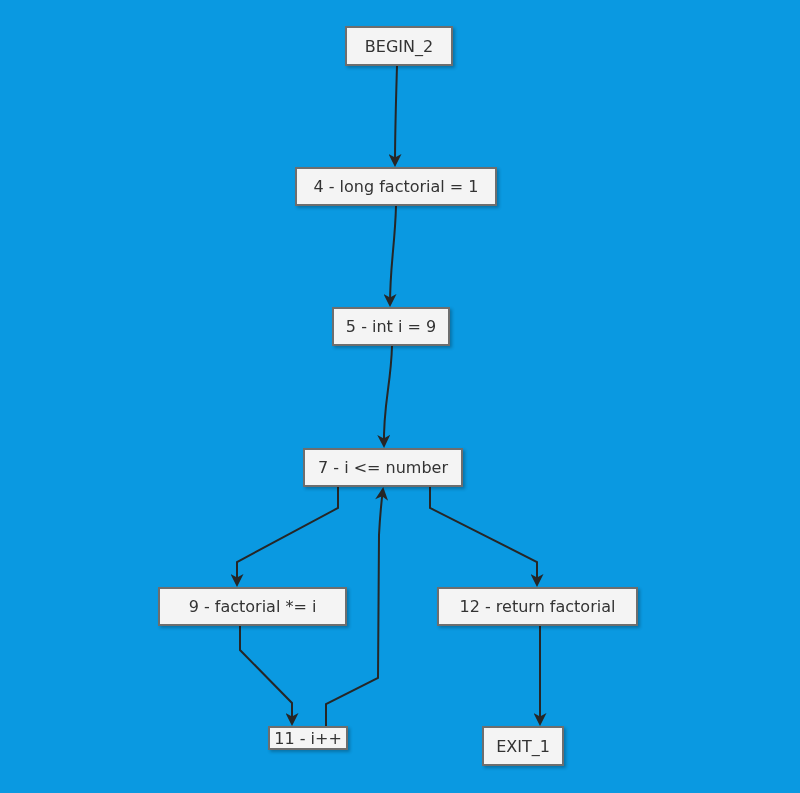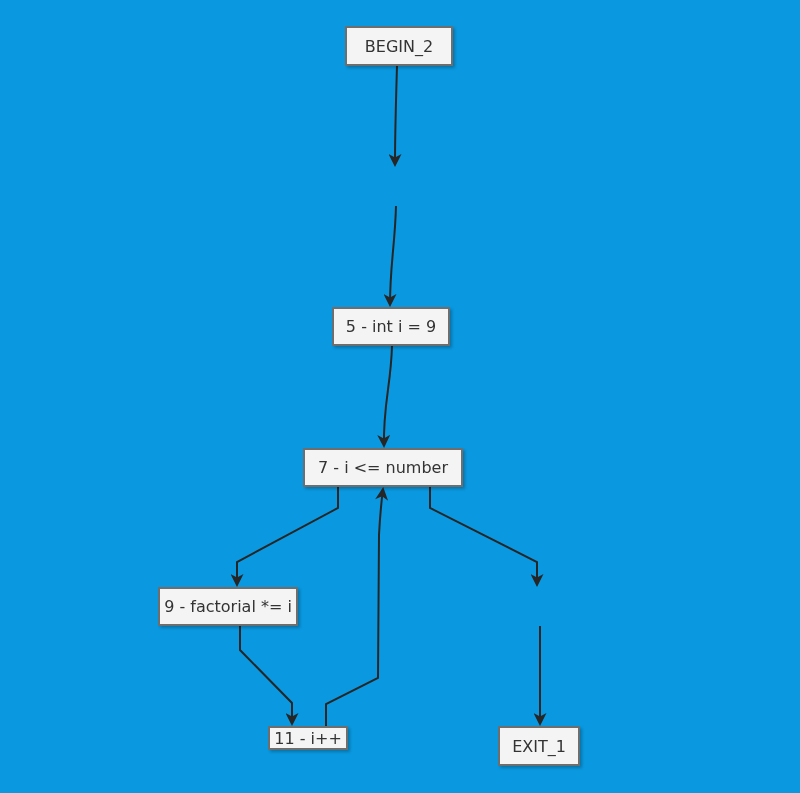--- a/index.html
+++ b/index.html
@@ -68,25 +68,27 @@
     <path class="edge" d="M 392 346 C 391 385, 383 405, 384 446" marker-end="url(#arrow)"></path>
     <path class="edge" d="M 338 487 L 338 508 L 237 562 L 237 585" marker-end="url(#arrow)"></path>
     <path class="edge" d="M 430 487 L 430 508 L 537 562 L 537 585" marker-end="url(#arrow)"></path>
     <path class="edge" d="M 240 626 L 240 650 L 292 703 L 292 724" marker-end="url(#arrow)"></path>
     <path class="edge" d="M 326 726 L 326 704 L 378 678 L 379 535 C 380 515, 381 505, 383 489" marker-end="url(#arrow)"></path>
     <path class="edge" d="M 540 626 L 540 724" marker-end="url(#arrow)"></path>
   </svg>
 
   <div class="node" style="left:345px;top:26px;width:108px;height:40px;">BEGIN_2</div>
 
+  <div class="node" style="left:295px;top:167px;width:202px;height:39px;">4 - long factorial = 1</div>
 
   <div class="node" style="left:332px;top:307px;width:118px;height:39px;">5 - int i = 9</div>
 
   <div class="node" style="left:303px;top:448px;width:160px;height:39px;text-align:center;">7 - i &lt;= number</div>
 
-  <div class="node" style="left:158px;top:587px;width:140px;height:39px;">9 - factorial *= i</div>
+  <div class="node" style="left:158px;top:587px;width:189px;height:39px;">9 - factorial *= i</div>
 
+  <div class="node" style="left:437px;top:587px;width:201px;height:39px;">12 - return factorial</div>
 
   <div class="node" style="left:268px;top:726px;width:80px;height:24px;">11 - i++</div>
 
-  <div class="node" style="left:498px;top:726px;width:82px;height:40px;">EXIT_1</div>
+  <div class="node" style="left:482px;top:726px;width:82px;height:40px;">EXIT_1</div>
 
 </div>
 
 </body></html>

